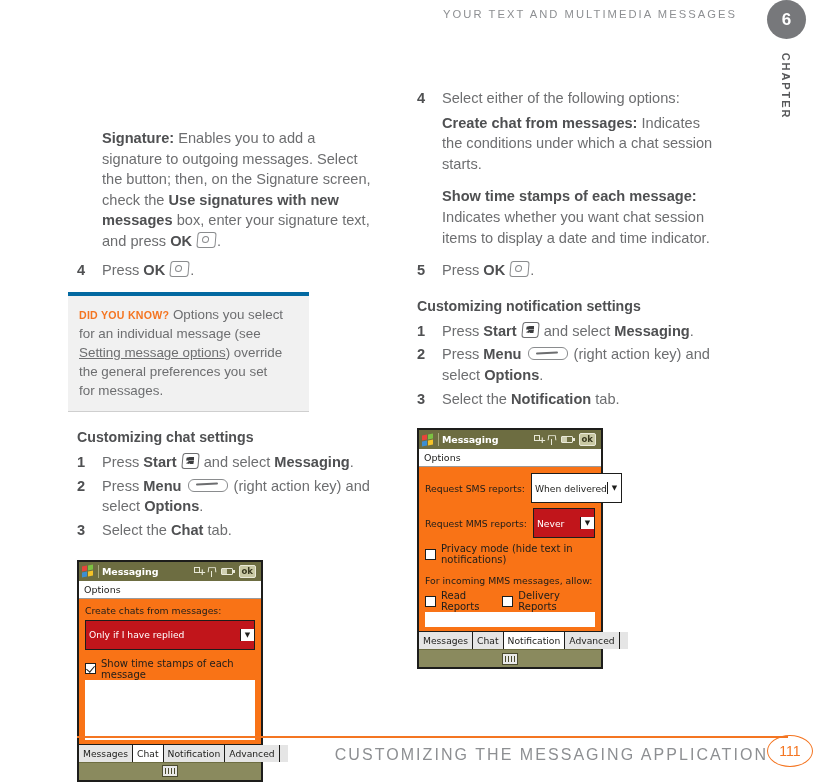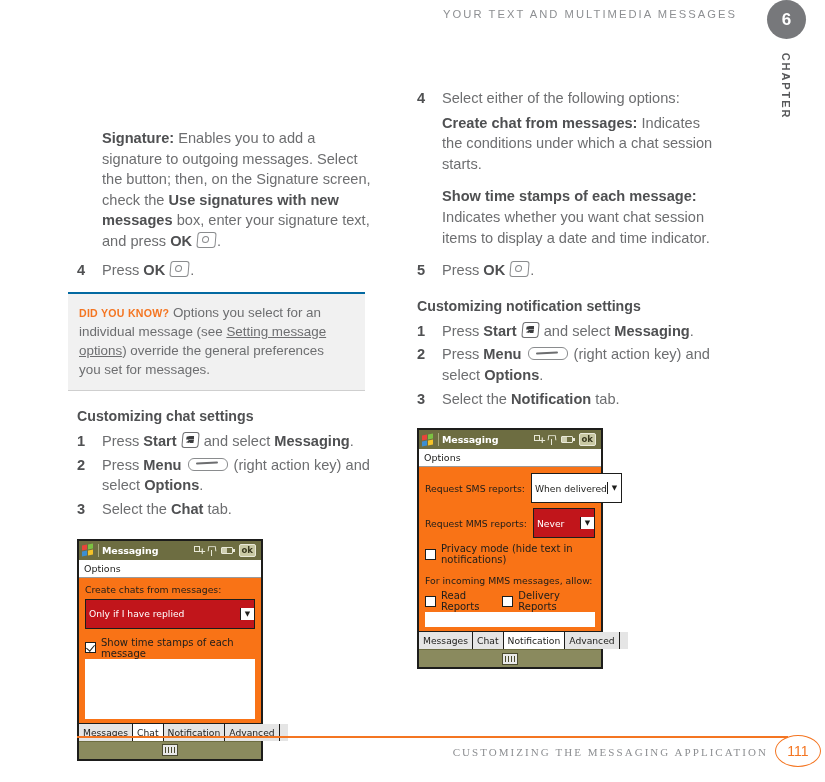--- a/index.html
+++ b/index.html
@@ -99,23 +99,23 @@
     font-weight: bold;
     color: #4f5052;
     margin: 16px 0 6px 0;
     line-height: 18px;
   }
 
   
   #tip-box {
     position: relative;
     margin: 12px 0 6px -9px;
-    width: 297px;
+    width: 241px;
     background: #f1f1f1;
-    border-top: 2px solid #0369a1;
+    border-top: 4px solid #0369a1;
     border-bottom: 1px solid #cfcfcf;
     padding: 9px 25px 11px 11px;
     box-sizing: border-box;
   }
   #tip-box .tip-label {
     font-size: 10.6px;
     font-weight: bold;
     letter-spacing: 0.25px;
     color: #f47521;
     text-transform: uppercase;
@@ -448,30 +448,29 @@
   }
   #footer-rule {
     position: absolute;
     left: 77px; right: 37px; top: 8px;
     height: 1.6px;
     background: #f47521;
   }
   #footer-title {
     position: absolute;
     right: 57px; top: 18px;
-    font-size: 11px;
+    font-size: 16px;
     letter-spacing: 2.05px;
     color: #8d8f92;
     text-transform: uppercase;
     white-space: nowrap;
-    font-family: Liberation Serif, serif;
   }
   #footer-page {
     position: absolute;
-    right: 4px; top: 7px;
+    right: 12px; top: 7px;
     width: 44px; height: 30px;
     border-radius: 50%;
     border: 1.6px solid #f47521;
     color: #f47521;
     font-size: 14px;
     display: flex;
     align-items: center;
     justify-content: center;
   }
 </style>

